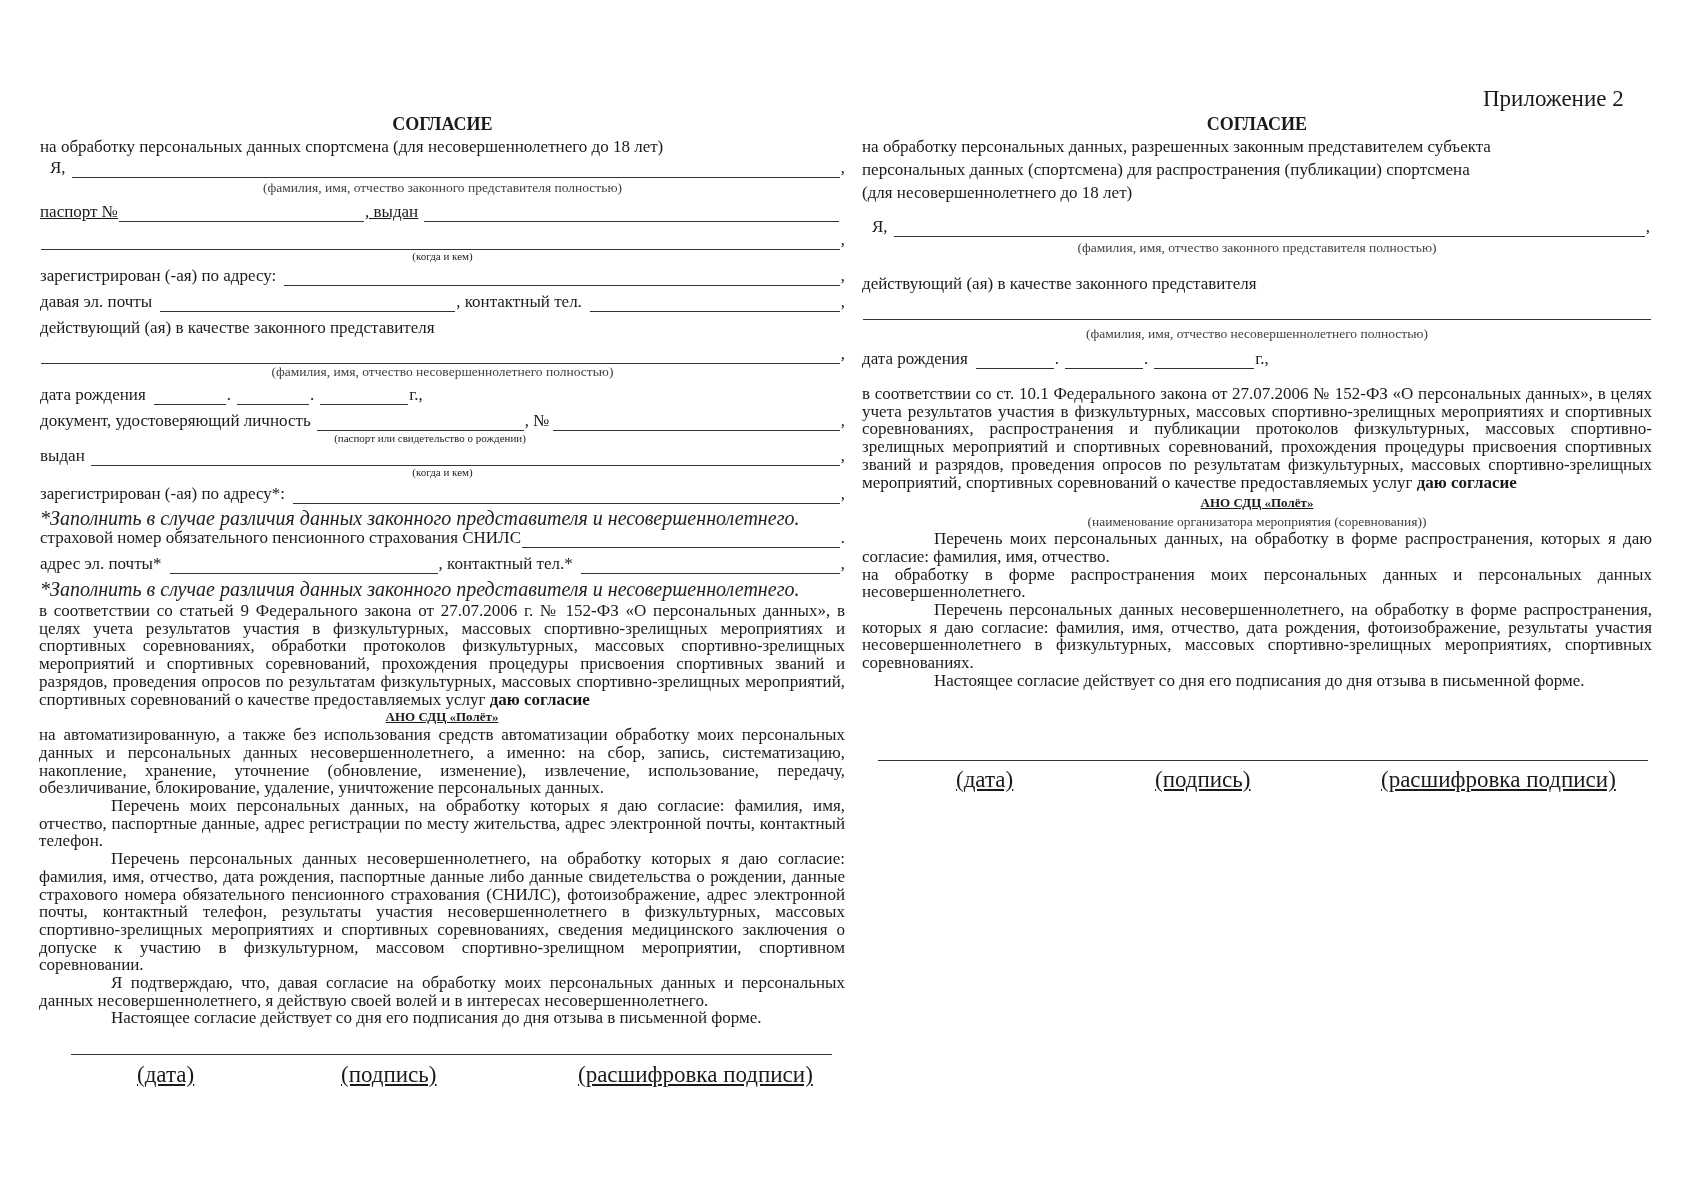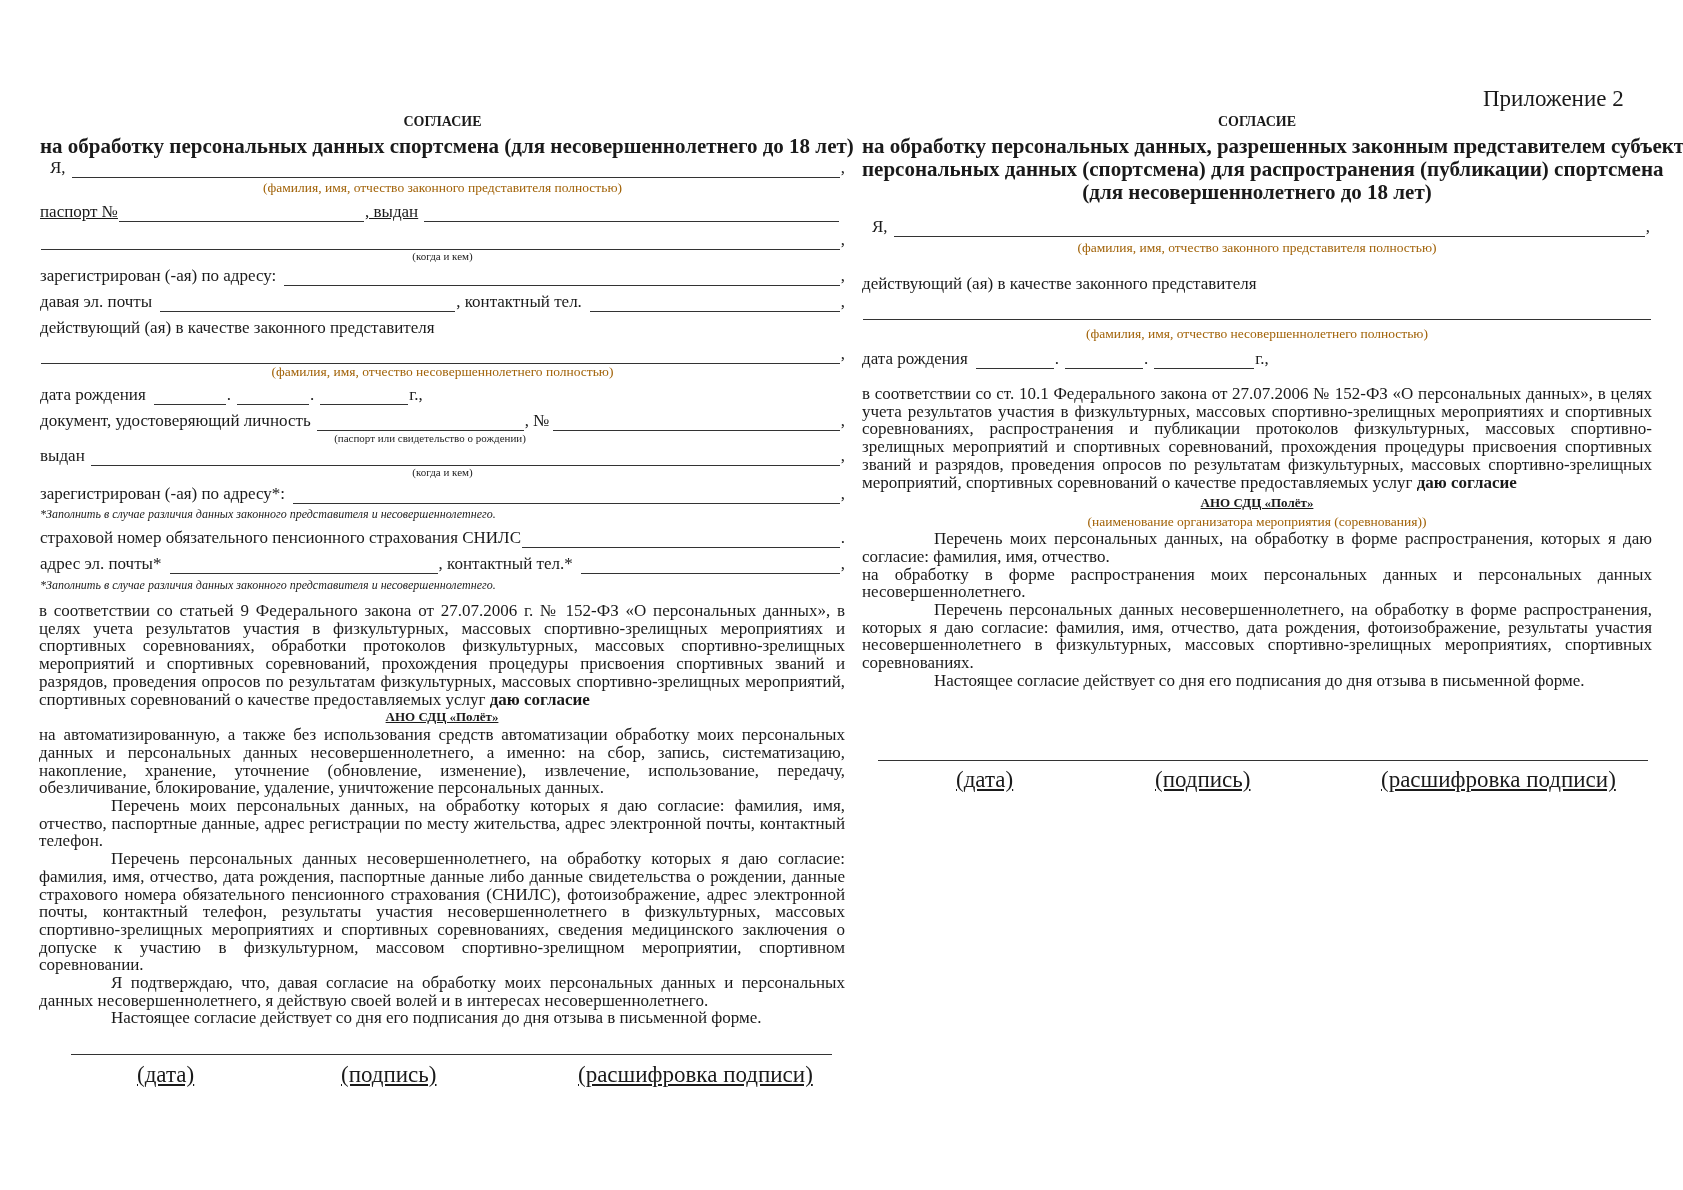--- a/index.html
+++ b/index.html
@@ -1,26 +1,26 @@
 <!DOCTYPE html>
 <html><head>
 <meta charset="utf-8">
 <style>
   html, body { margin:0; padding:0; background:#ffffff; }
   body { width:1683px; height:1190px; position:relative; overflow:hidden;
          font-family:"Liberation Serif", "DejaVu Serif", serif; color:#1a1a1a; }
   .abs { position:absolute; white-space:nowrap; }
-  .title { font-weight:bold; font-size:14px; text-align:center; }
-  .sub { font-weight:bold; font-size:21px; text-align:center; line-height:21px; }
+  .title { font-weight:bold; font-size:18px; text-align:center; }
+  .sub { font-weight:normal; font-size:17px; text-align:left; line-height:21px; }
   .row { font-size:17px; line-height:20px; display:flex; align-items:flex-end; }
   .row .blank { flex:1 1 auto; border-bottom:1px solid #333; height:15px; margin:0 1px; }
   .row .fixed { border-bottom:1px solid #333; height:15px; display:inline-block; margin:0 1px; }
-  .hint { font-size:13.5px; text-align:center; color:#a16207; }
+  .hint { font-size:13.5px; text-align:center; color:#404040; }
   .hint-sm { font-size:11px; text-align:center; color:#222; }
-  .note { font-size:12px; font-style:italic; color:#222; }
+  .note { font-size:20px; font-style:italic; color:#222; }
   .para { font-size:17px; line-height:17.7px; text-align:justify; white-space:normal; }
   .para.indent { text-indent:72px; }
   .para.last-left { text-align-last:left; }
   .bold { font-weight:bold; }
   .org { font-weight:bold; font-size:13px; text-decoration:underline; text-align:center; }
   .sigline { border-top:1px solid #333; height:0; }
   .siglabel { font-size:23px;text-decoration:underline; }
   .appendix { font-size:23px; }
 </style>
 </head>

